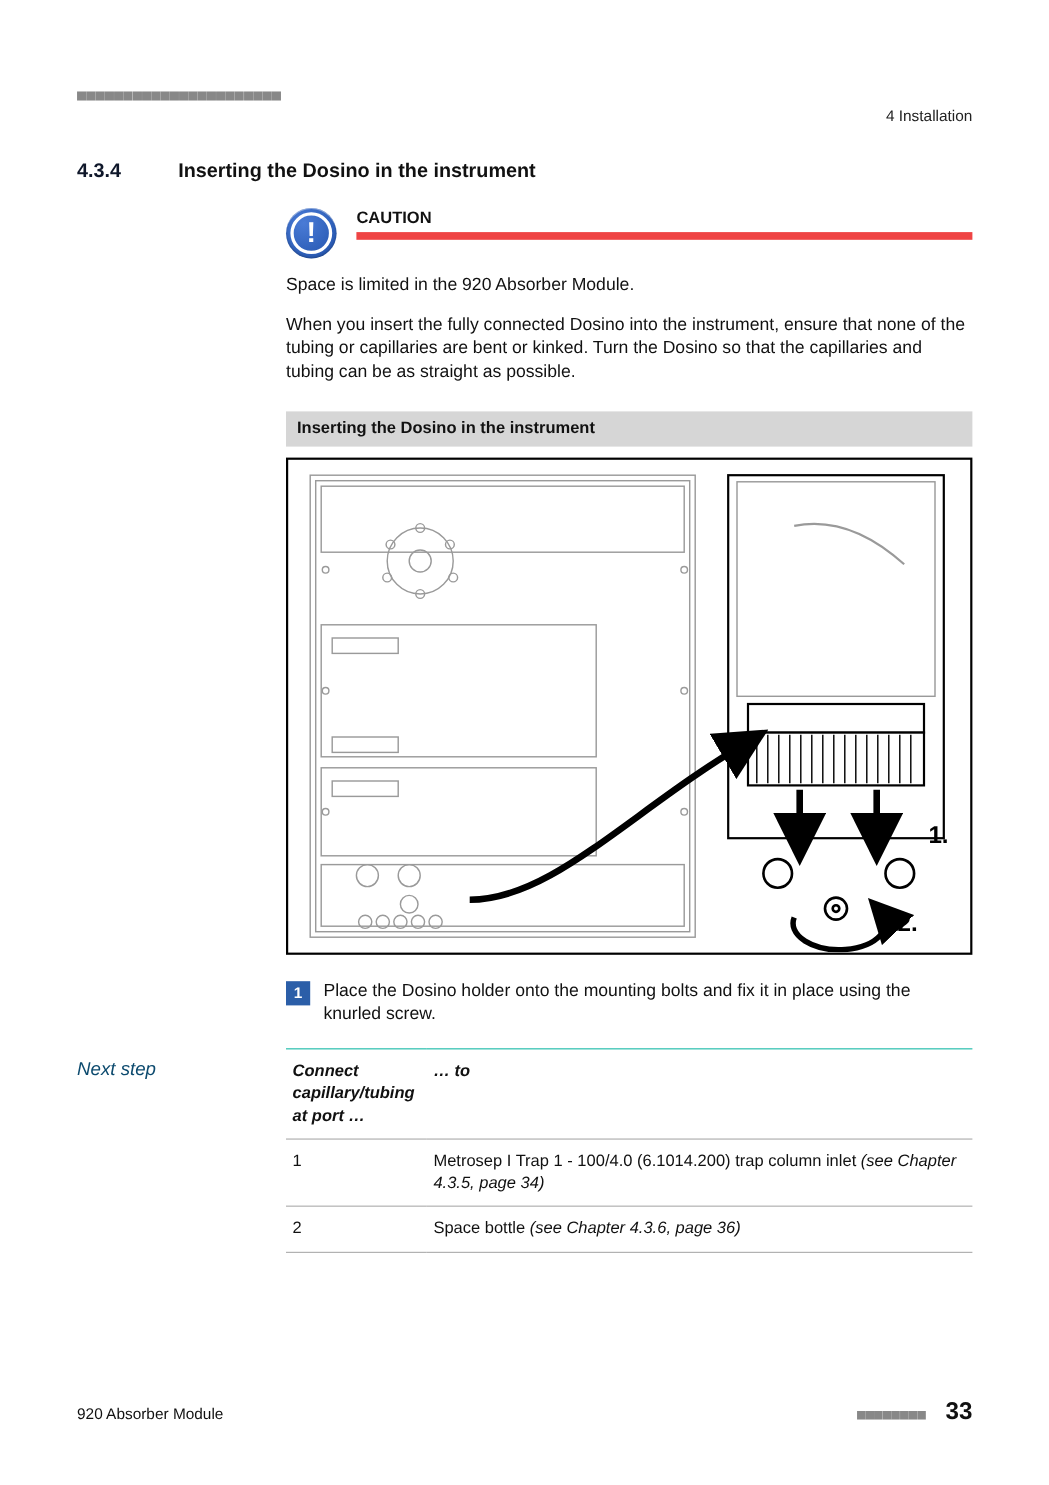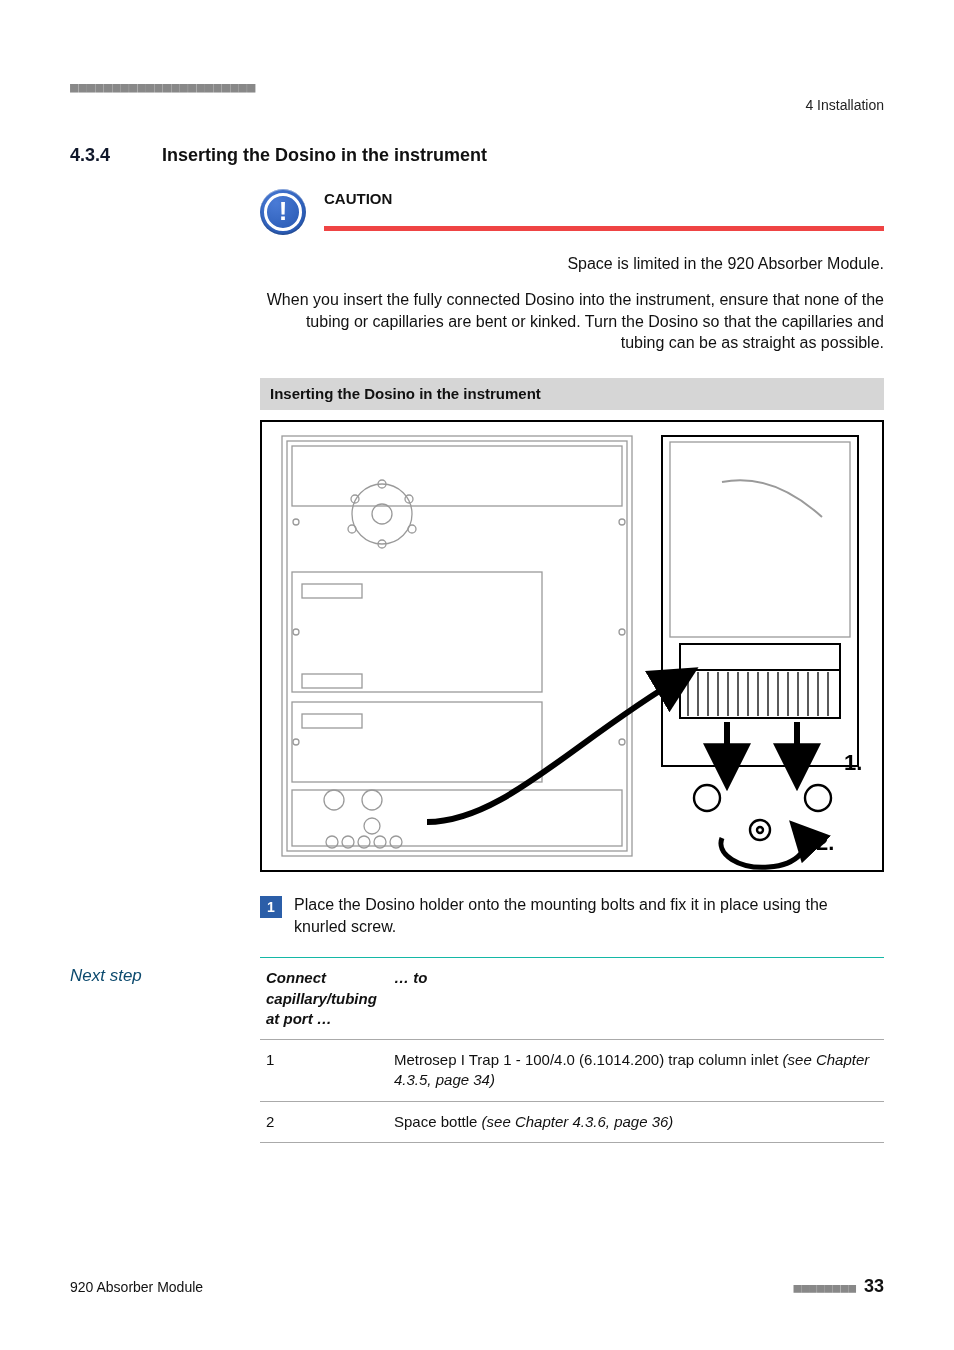--- a/index.html
+++ b/index.html
@@ -98,29 +98,28 @@
     font-size: 26px;
     line-height: 1;
     font-family: Arial, sans-serif;
     transform: translateY(-1px);
   }
   .caution-heading {
     flex: 1;
   }
   .caution-title {
     font-weight: 700;
-    border-bottom: 5px solid #ef4444;
-    padding-bottom: 17px;
+    border-bottom: 7px solid #ef4444;
+    padding-bottom: 2px;
     margin-bottom: 8px;
   }
   .para {
     margin: 14px 0;
     font-size: 16px;
     color: #111;
-    text-align: right;
   }
   .inset-heading {
     background: #d6d6d6;
     font-weight: 700;
     padding: 6px 10px;
     margin-top: 24px;
   }
   .diagram-box {
     border: 2px solid #000;
     height: 448px;
@@ -189,22 +188,22 @@
     font-size: 14px;
   }
   .footer .dash2 {
     color: #888;
     letter-spacing: 0;
     font-family: monospace;
     font-size: 13px;
   }
   .footer .pn {
     font-weight: 700;
-    font-size: 18px;
-    margin-left: 4px;
+    font-size: 22px;
+    margin-left: 14px;
   }
   em.xref { font-style: italic; }
 </style>
 </head>
 <body>
 
 <div class="page">
 
   <div class="running-head">
     <span class="dashes">■■■■■■■■■■■■■■■■■■■■■■</span>

